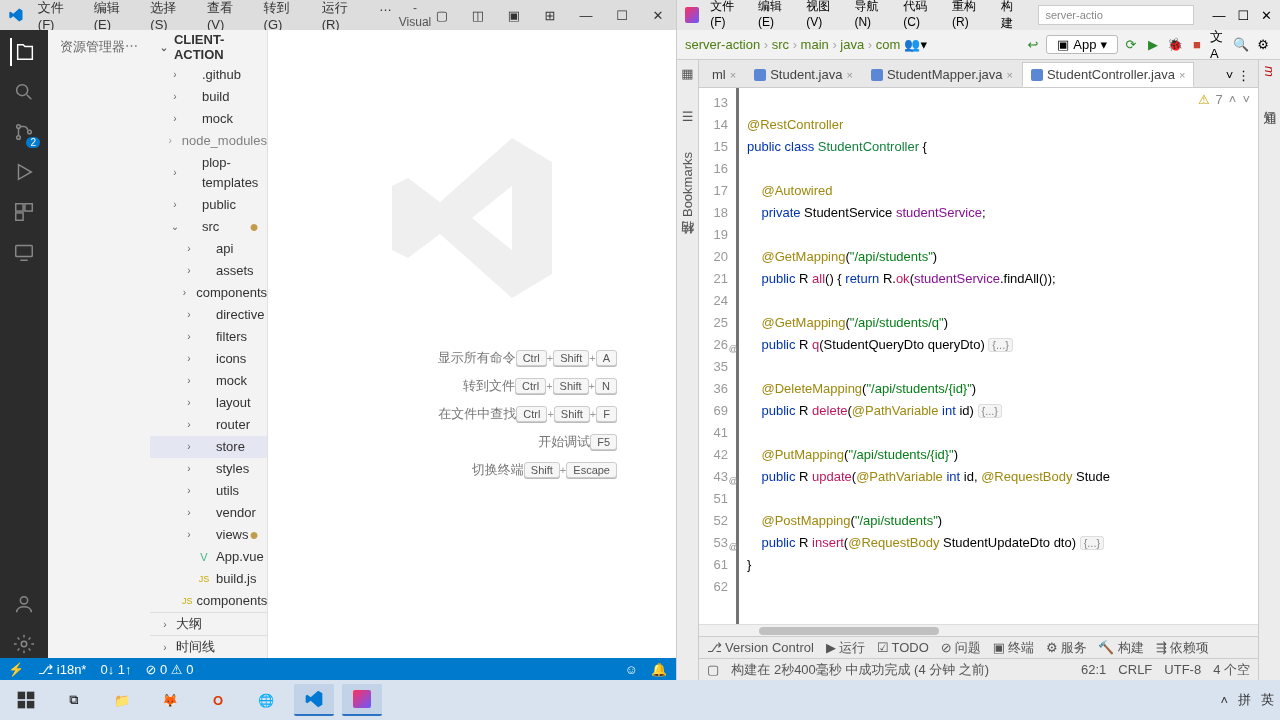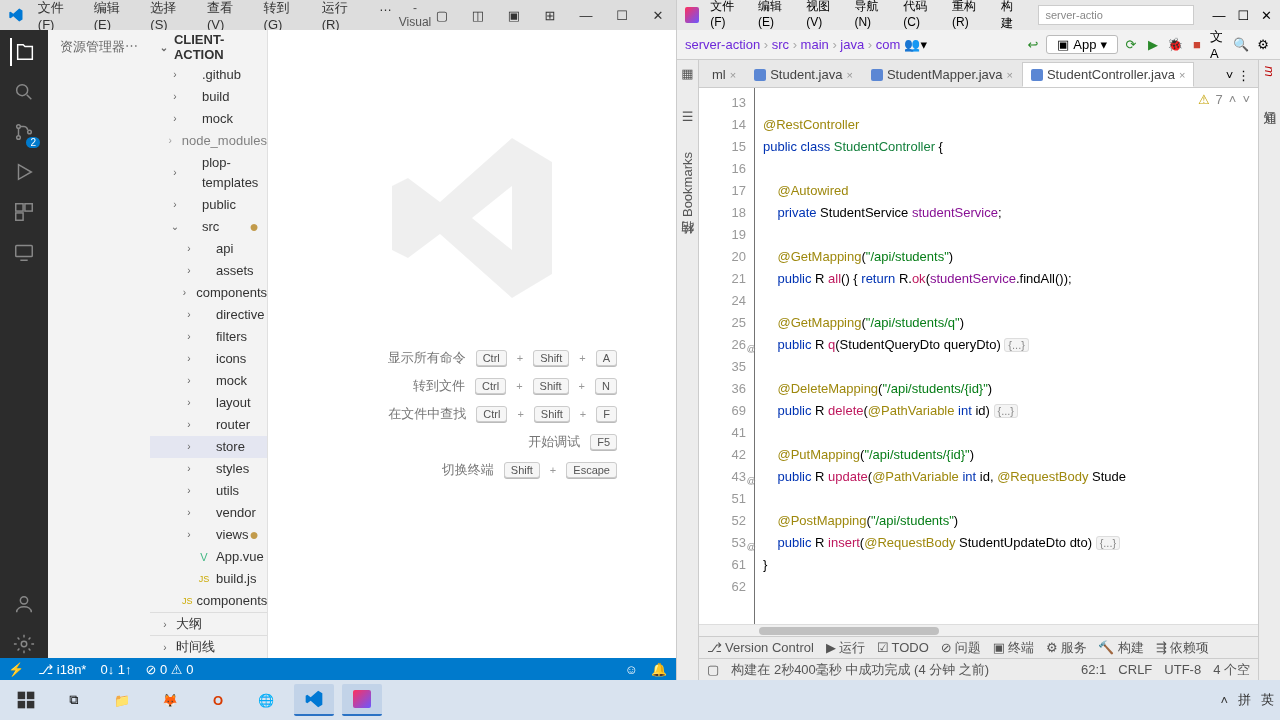--- a/index.html
+++ b/index.html
@@ -28,54 +28,54 @@
 .tree-item.sel{background:#e4e6f1}
 .chev{width:14px;text-align:center;color:#666;font-size:10px}
 .ficon{width:16px;text-align:center;margin-right:4px;font-size:11px}
 .fname{flex:1}
 .mdot{color:#c29b4b;margin-right:8px;font-size:16px}
 .mletter{color:#c29b4b;margin-right:8px;font-size:11px}
 .vsc-tree .outl{padding:2px 8px;border-top:1px solid #ddd;display:flex;align-items:center;gap:4px}
 .vsc-editor{flex:1;background:#fff;display:flex;flex-direction:column;align-items:center;justify-content:center;color:#888;position:relative}
 .vsc-watermark{position:absolute;top:14%;width:200px;height:200px;opacity:.06}
 .vsc-cmds{margin-top:140px}
-.vsc-cmd{display:flex;align-items:center;gap:10px;margin:10px 0;justify-content:flex-end;width:290px;font-size:12px}
+.vsc-cmd{display:flex;align-items:center;gap:0;margin:10px 0;justify-content:flex-end;width:290px;font-size:12px}
 .vsc-cmd .lbl{color:#777}
 .key{background:#f6f6f6;border:1px solid #ccc;border-radius:3px;padding:1px 6px;font-size:11px;color:#555;box-shadow:0 1px 0 #bbb}
 .plus{color:#999;font-size:11px}
 .vsc-status{height:22px;background:#007acc;color:#fff;display:flex;align-items:center;padding:0 8px;gap:14px;font-size:12px}
 .vsc-status .sp{flex:1}
 .vsc-status span{cursor:pointer}
 
 .idea{width:603px;display:flex;flex-direction:column;background:#f2f2f2}
 .idea-titlebar{height:30px;background:#e8e8e8;display:flex;align-items:center;padding:0 8px;gap:6px}
 .idea-logo{width:16px;height:16px;background:linear-gradient(135deg,#fe315d,#6b57ff);border-radius:2px}
 .idea-menu{display:flex;gap:4px}
 .idea-menu span{padding:2px 5px;font-size:12px}
 .idea-input{flex:1;margin:0 6px;height:20px;border:1px solid #ccc;padding:0 6px;font-size:11px;color:#888;background:#fff}
 .idea-winbtns{display:flex;gap:12px;margin-left:6px}
 .idea-nav{height:30px;display:flex;align-items:center;padding:0 8px;gap:4px;border-bottom:1px solid #ccc;font-size:12px}
-.idea-nav .crumb{color:#6d28d9}
+.idea-nav .crumb{color:#4d7c0f}
 .idea-nav .sep{color:#aaa}
 .idea-nav .grow{flex:1}
 .idea-nav .runsel{border:1px solid #bbb;padding:1px 10px;border-radius:3px;background:#fff;display:flex;align-items:center;gap:4px}
 .idea-nav .tbtn{width:18px;height:18px;display:flex;align-items:center;justify-content:center;cursor:pointer}
 .idea-body{flex:1;display:flex;overflow:hidden}
 .idea-tool-l{width:22px;background:#ececec;border-right:1px solid #ccc;display:flex;flex-direction:column;align-items:center;padding-top:6px;gap:28px;font-size:11px;color:#555}
 .idea-tool-l .vert{writing-mode:vertical-rl;transform:rotate(180deg)}
 .idea-tool-r{width:22px;background:#ececec;border-left:1px solid #ccc;display:flex;flex-direction:column;align-items:center;padding-top:6px;gap:24px;font-size:11px;color:#555}
 .idea-tool-r .vert{writing-mode:vertical-rl}
 .idea-main{flex:1;display:flex;flex-direction:column}
 .idea-tabs{height:28px;display:flex;align-items:flex-end;border-bottom:1px solid #ccc;background:#e8e8e8;padding-left:4px}
 .tab{padding:4px 8px;font-size:12px;display:flex;align-items:center;gap:4px;border:1px solid transparent;cursor:pointer;color:#444}
 .tab.active{background:#fff;border:1px solid #ccc;border-bottom:1px solid #fff}
 .tab .cls{font-size:11px;color:#999}
 .tab .ji{width:12px;height:12px;background:#5b87d4;border-radius:2px;display:inline-block}
 .idea-code{flex:1;display:flex;overflow:hidden;background:#fff;position:relative}
-.gutter{width:56px;text-align:right;padding:4px 8px 4px 0;color:#999;font-family:Consolas,monospace;font-size:12px;line-height:22px;border-right:1px solid #737373;user-select:none}
+.gutter{width:40px;text-align:right;padding:4px 8px 4px 0;color:#999;font-family:Consolas,monospace;font-size:12px;line-height:22px;border-right:3px solid #737373;user-select:none}
 .gutter .gl{height:22px;position:relative}
 .gutter .fold{position:absolute;right:-10px;top:4px;font-size:9px;color:#888}
 .codearea{flex:1;padding:4px 8px;font-family:Consolas,monospace;font-size:13px;line-height:22px;white-space:pre;overflow:hidden}
 .kw{color:#0033b3}
 .ann{color:#9e880d}
 .str{color:#067d17}
 .fn{color:#be185d}
 .typ{color:#15803d}
 .fld{color:#871094}
 .fold-box{color:#888;background:#f4f4f4;border:1px solid #ddd;border-radius:3px;padding:0 3px;font-size:11px}

